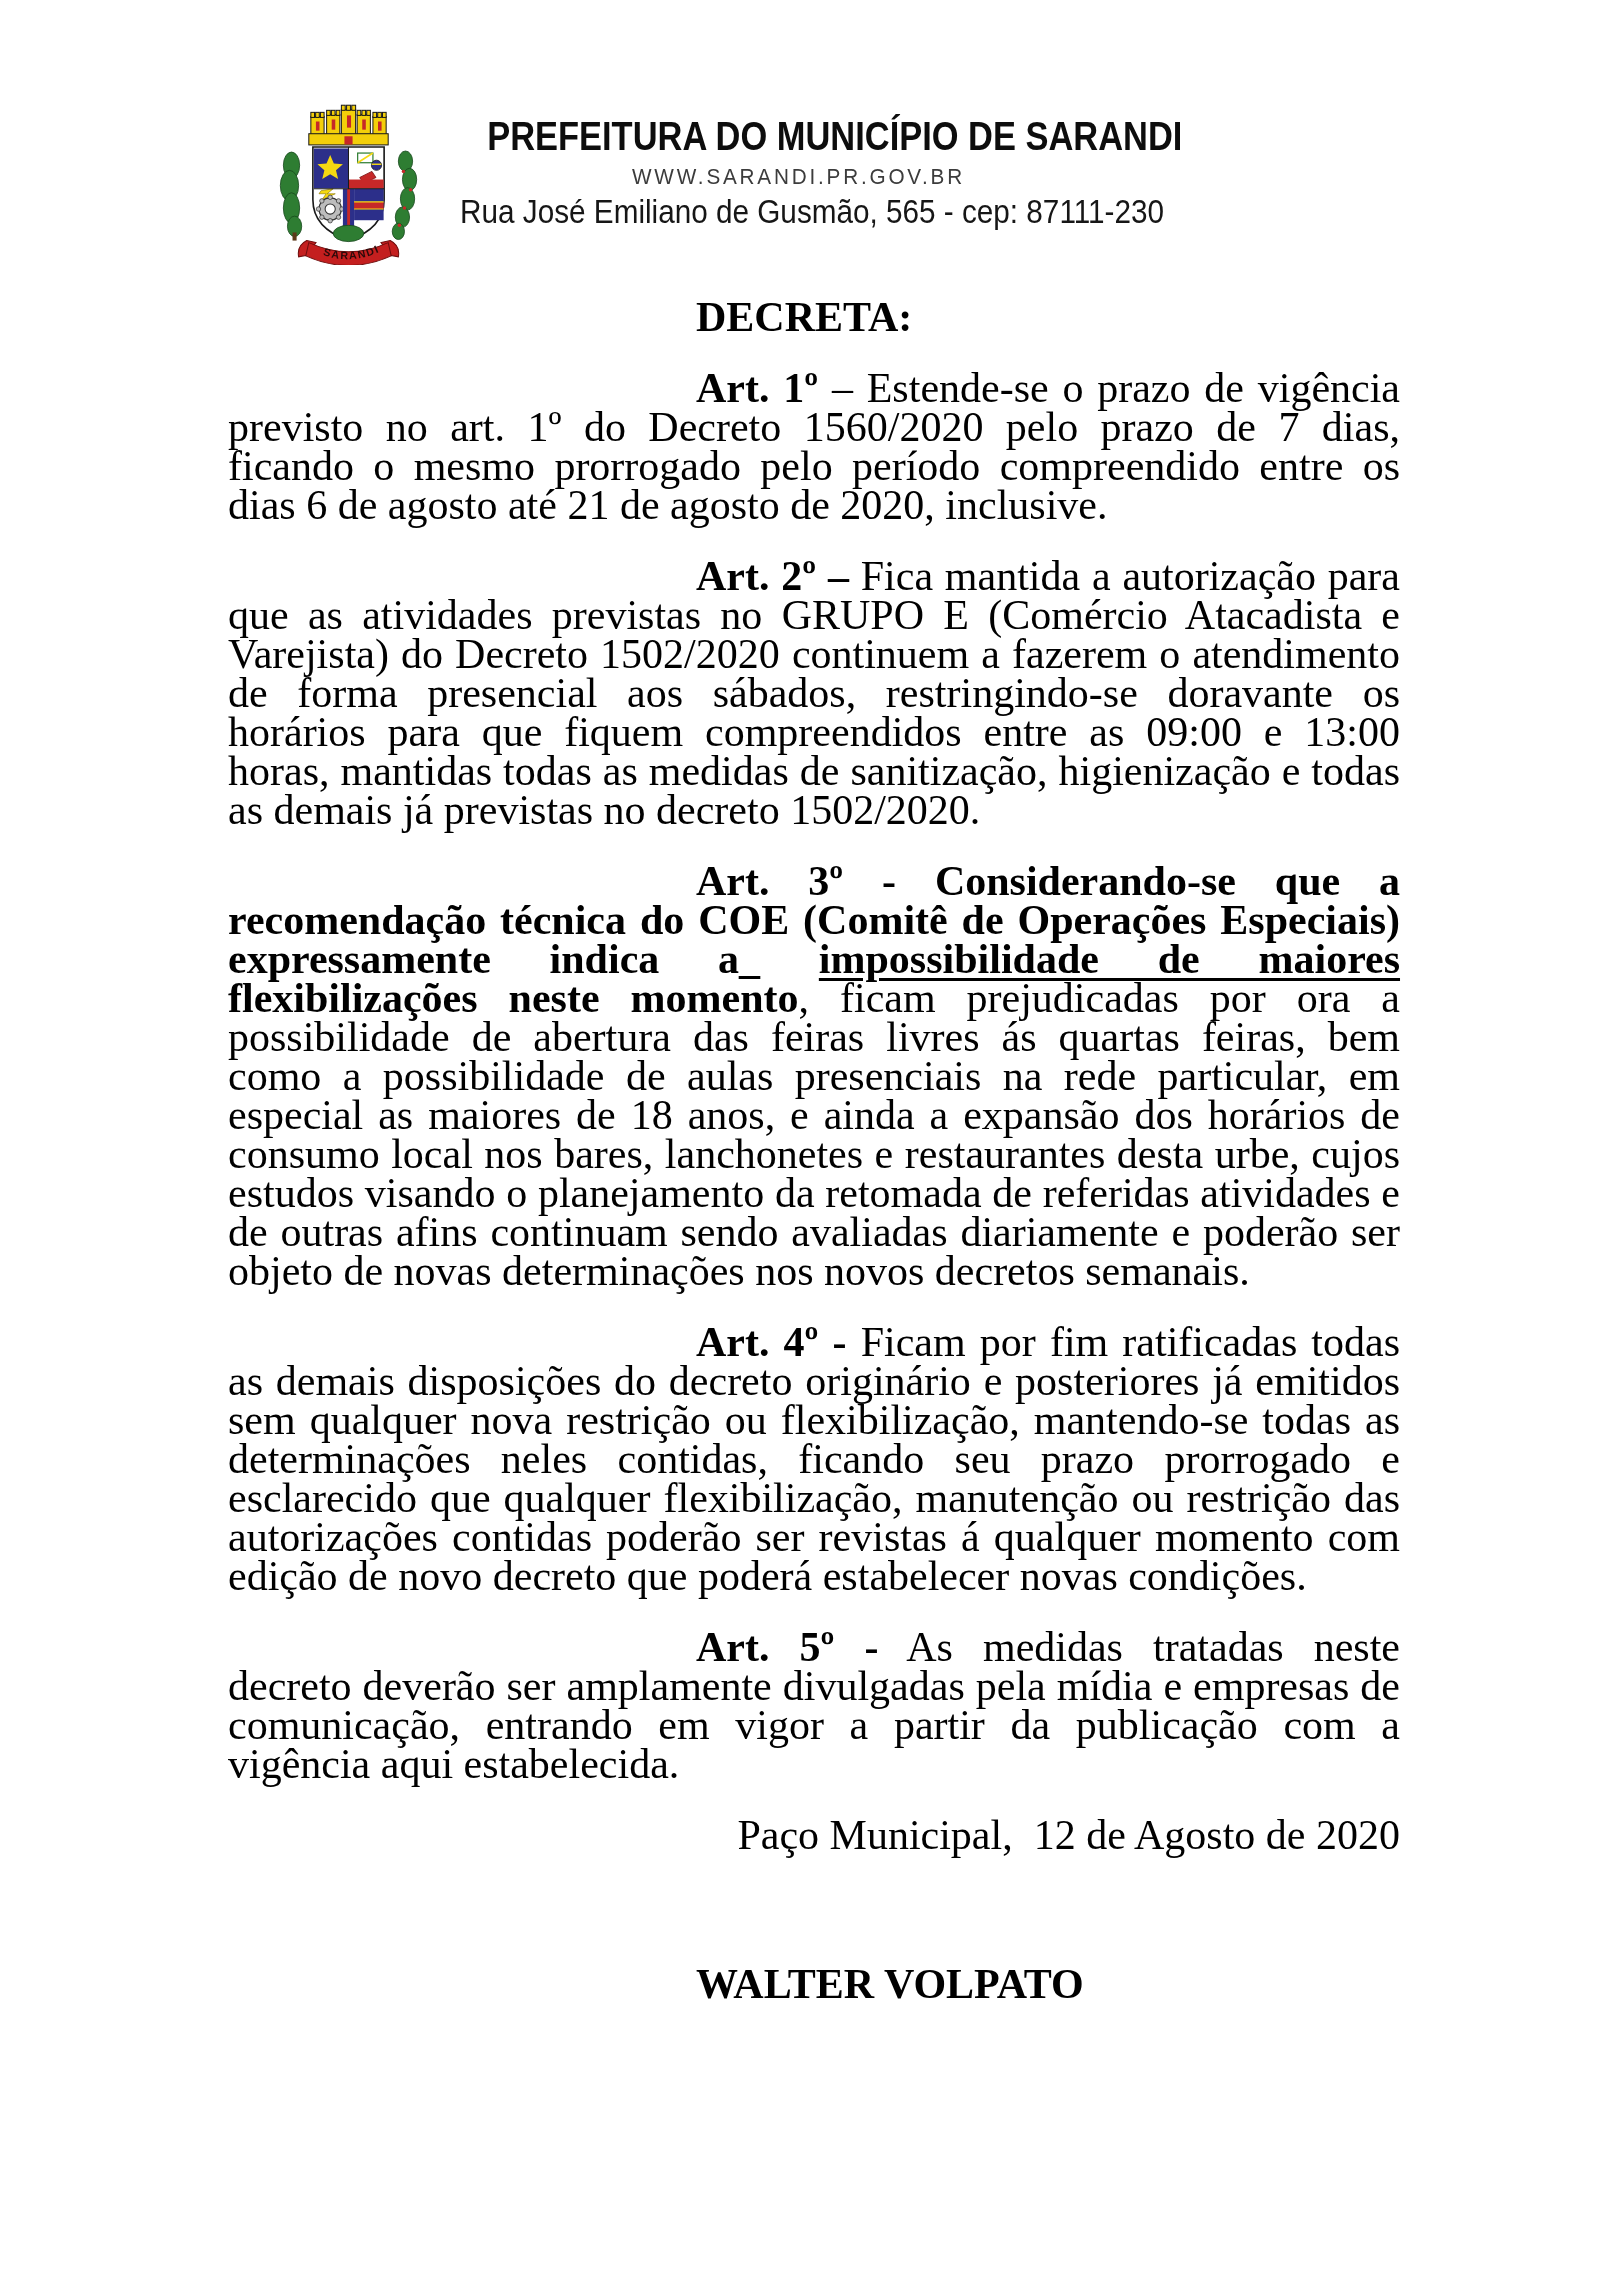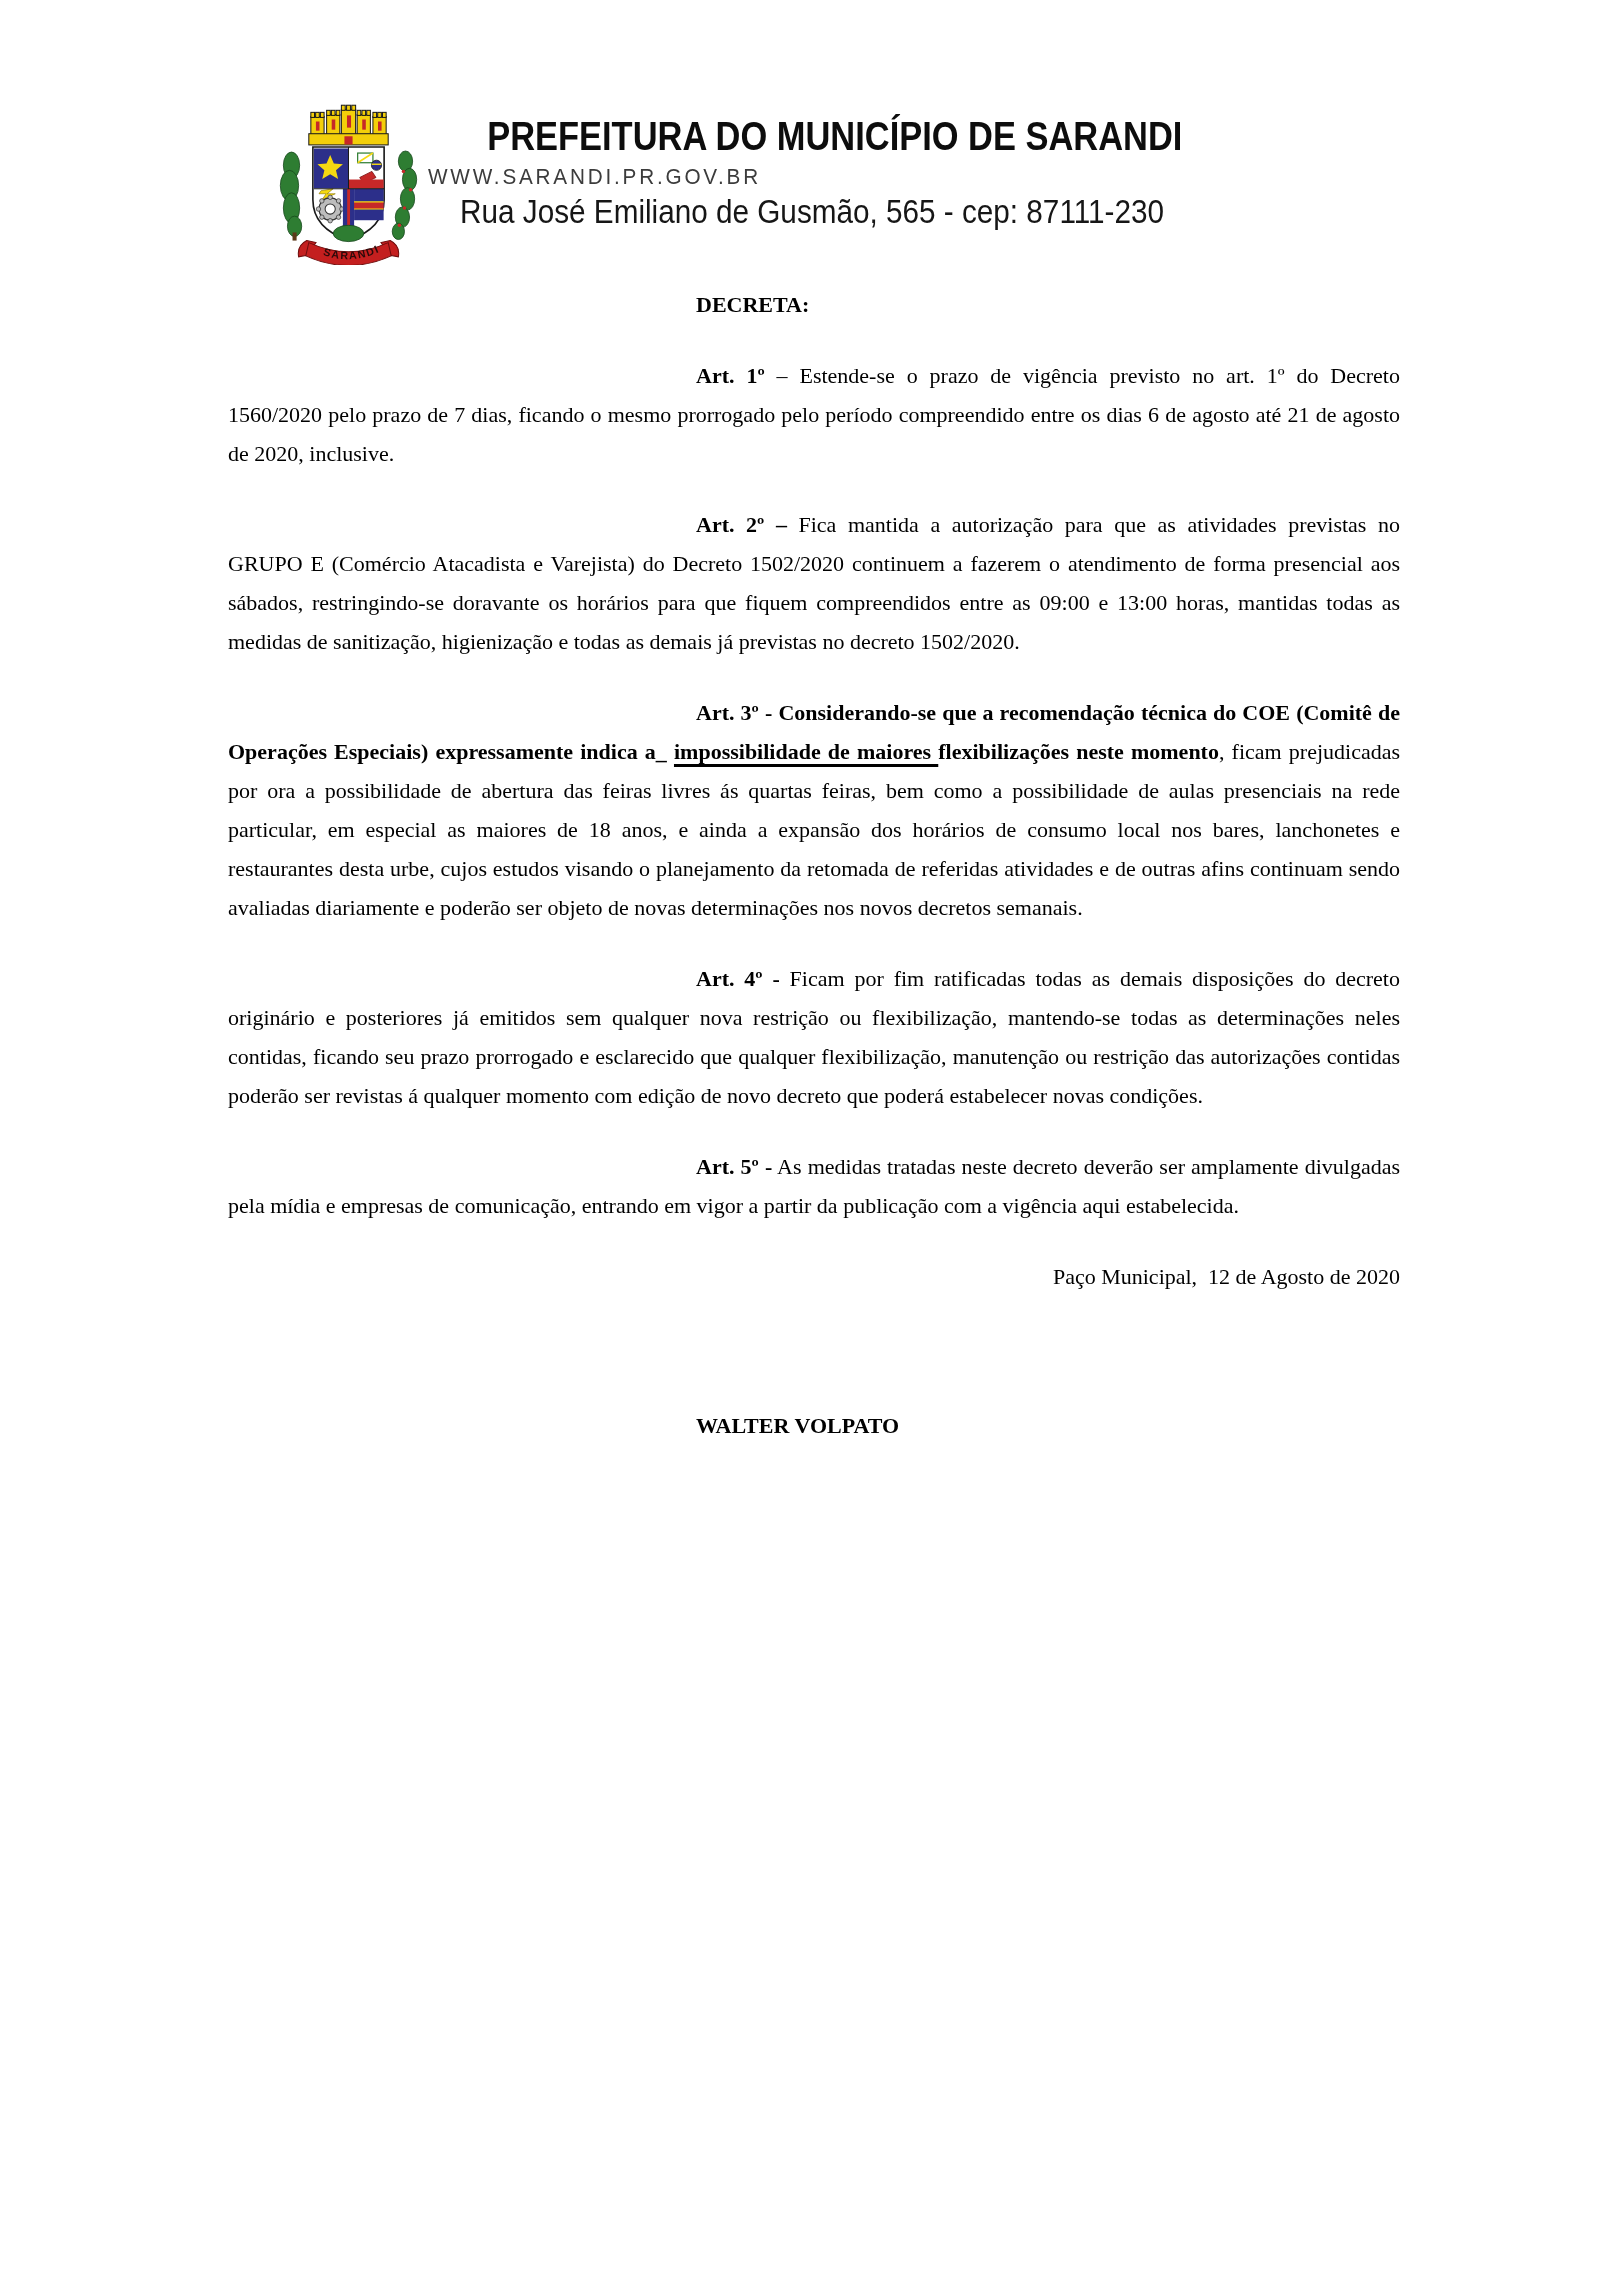--- a/index.html
+++ b/index.html
@@ -4,35 +4,35 @@
 <style>
   html,body { margin:0; padding:0; background:#ffffff; }
   .page {
     position:relative; width:1620px; height:2291px;
     background:#ffffff; overflow:hidden;
     font-family:"Liberation Serif", serif; color:#000;
   }
 
   
   .crest { position:absolute; left:271px; top:92px; width:155px; height:173px; }
-  .hd-text { position:absolute; left:421px; top:114px; width:755px; text-align:left;
+  .hd-text { position:absolute; left:421px; top:114px; width:755px; text-align:center;
              font-family:"Liberation Sans", sans-serif; color:#111; }
   .hd-line { display:block; white-space:nowrap; }
   .org  { font-size:41px; font-weight:700; letter-spacing:0px; line-height:45px;
           display:inline-block; transform:scaleX(.84); transform-origin:50% 50%; color:#0d0d0d; }
   .www  { font-size:21.6px; letter-spacing:2.9px; line-height:25.5px; margin-top:4.9px; color:#3c3c3c;
           display:inline-block; transform:scaleX(.96); transform-origin:50% 50%; }
   .addr { font-size:33px; line-height:37px; margin-top:3.9px; color:#161616;
           display:inline-block; transform:scaleX(.90); transform-origin:50% 50%; }
   .fone { font-size:26.5px; font-weight:700; line-height:29px; margin-top:5.9px; color:#161616;
           display:inline-block; transform:scaleX(.95); transform-origin:50% 50%; }
 
   
-  .doc { position:absolute; left:228px; top:285px; width:1172px;
-         font-size:22px; line-height:39px; }
+  .doc { position:absolute; left:228px; top:298px; width:1172px;
+         font-size:42px; line-height:39px; }
   .doc p { margin:32px 0 0 0; text-align:justify; text-indent:468px; }
   .doc p.title { margin:0; text-align:left; font-weight:bold; }
   .doc p.dateline { text-align:right; }
   .u { text-decoration:underline; text-underline-offset:4.9px; text-decoration-thickness:2.5px; }
   b  { font-weight:bold; }
   .sig { margin:110px 0 0 468px; font-weight:bold; line-height:39px; }
 </style>
 </head>
 <body>
 

